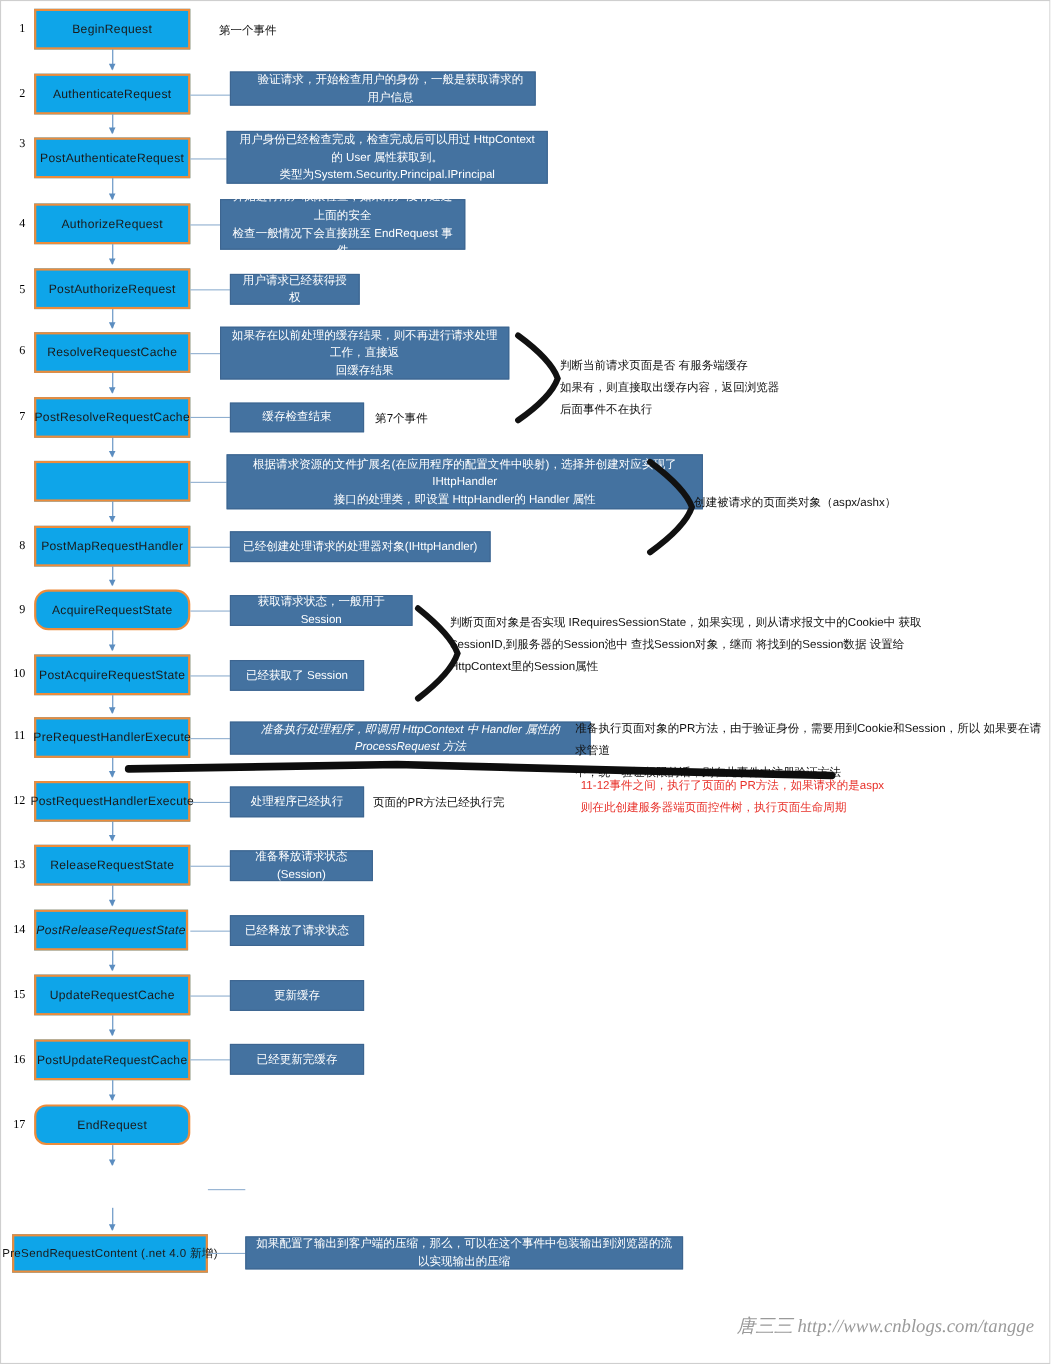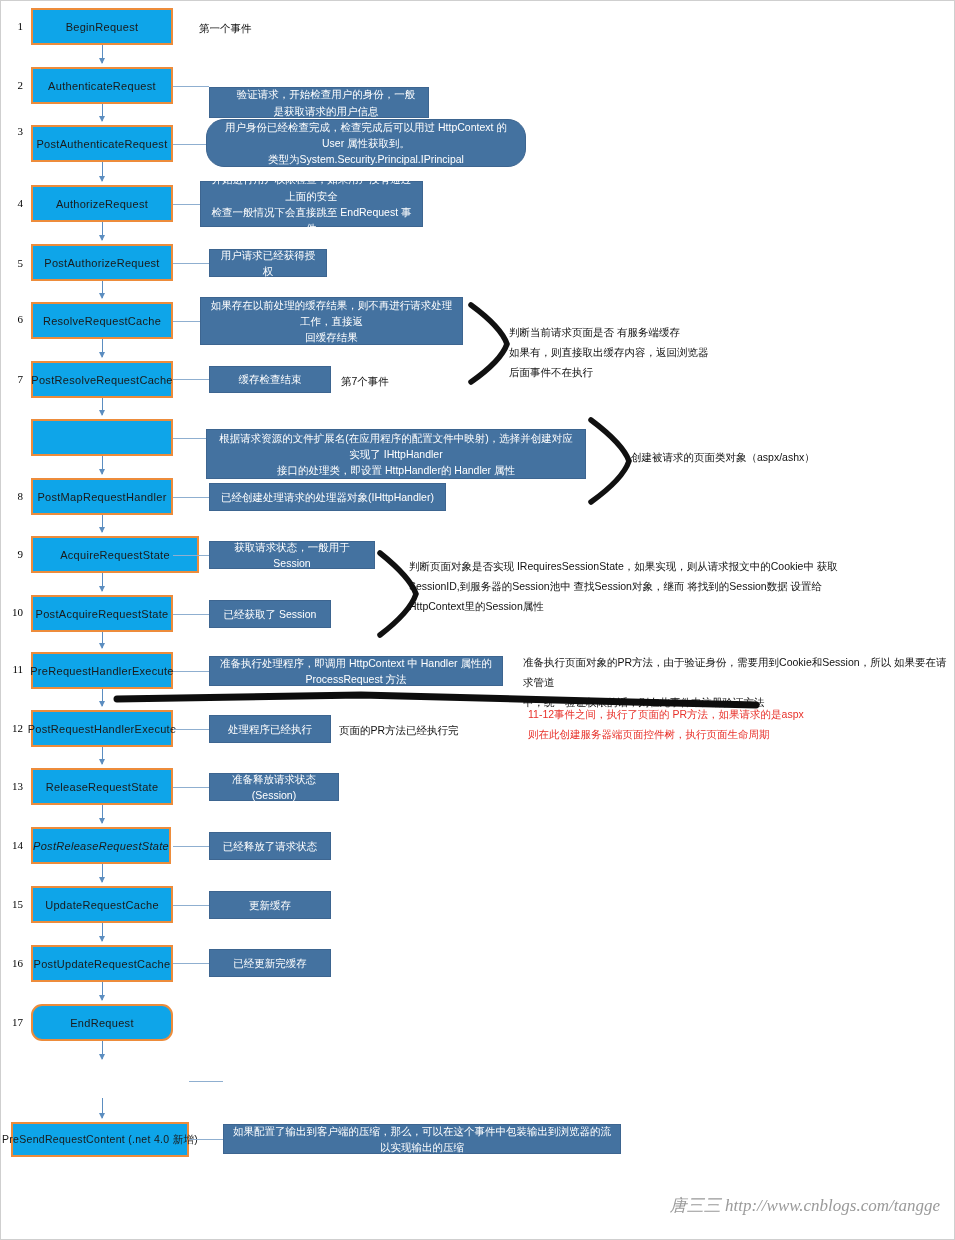--- a/index.html
+++ b/index.html
@@ -137,21 +137,21 @@
 
   <div class="ev" style="left:30px; top:7px;    width:142px; height:37px;">BeginRequest</div>
   <div class="ev" style="left:30px; top:66px;   width:142px; height:37px;">AuthenticateRequest</div>
   <div class="ev" style="left:30px; top:124px;  width:142px; height:37px;">PostAuthenticateRequest</div>
   <div class="ev" style="left:30px; top:184px;  width:142px; height:37px;">AuthorizeRequest</div>
   <div class="ev" style="left:30px; top:243px;  width:142px; height:37px;">PostAuthorizeRequest</div>
   <div class="ev" style="left:30px; top:301px;  width:142px; height:37px;">ResolveRequestCache</div>
   <div class="ev" style="left:30px; top:360px;  width:142px; height:37px;">PostResolveRequestCache</div>
   <div class="ev" style="left:30px; top:418px;  width:142px; height:37px;"></div>
   <div class="ev" style="left:30px; top:477px;  width:142px; height:37px;">PostMapRequestHandler</div>
-  <div class="ev" style="left:30px; top:535px;  width:168px; height:37px;">AcquireRequestState</div>
+  <div class="ev" style="left:30px; top:535px;  width:142px; height:37px;border-radius:13px;">AcquireRequestState</div>
   <div class="ev" style="left:30px; top:594px;  width:142px; height:37px;">PostAcquireRequestState</div>
   <div class="ev" style="left:30px; top:651px; width:142px; height:37px;">PreRequestHandlerExecute</div>
   <div class="ev" style="left:30px; top:709px; width:142px; height:37px;">PostRequestHandlerExecute</div>
   <div class="ev" style="left:30px; top:767px;  width:142px; height:37px;">ReleaseRequestState</div>
   <div class="ev" style="left:30px; top:826px;  width:140px; height:37px;font-style:italic;">PostReleaseRequestState</div>
   <div class="ev" style="left:30px; top:885px;  width:142px; height:37px;">UpdateRequestCache</div>
   <div class="ev" style="left:30px; top:944px;  width:142px; height:37px;">PostUpdateRequestCache</div>
   <div class="ev" style="left:30px; top:1003px; width:142px; height:37px;border-radius:11px;">EndRequest</div>
   <div class="ev" style="left:10px; top:1121px; width:178px; height:35px; font-size:10.5px;">PreSendRequestContent (.net 4.0 新增)</div>
 
@@ -187,45 +187,45 @@
   <div class="hline" style="left:172px; top:613px;  width:36px;"></div>
   <div class="hline" style="left:172px; top:670px;  width:36px;"></div>
   <div class="hline" style="left:172px; top:728px;  width:36px;"></div>
   <div class="hline" style="left:172px; top:786px;  width:36px;"></div>
   <div class="hline" style="left:172px; top:845px;  width:36px;"></div>
   <div class="hline" style="left:172px; top:904px;  width:36px;"></div>
   <div class="hline" style="left:172px; top:962px;  width:36px;"></div>
   <div class="hline" style="left:188px; top:1080px; width:34px;"></div>
   <div class="hline" style="left:188px; top:1138px; width:34px;"></div>
 
-  <div class="blue" style="left: 208px; top: 86px; width: 220px; height: 31px; white-space: pre-line; padding-left: 22px;">验证请求，开始检查用户的身份，一般是获取请求的用户信息</div>
-
-  <div class="blue" style="left: 205px; top: 118px; width: 320px; height: 48px; white-space: pre-line; border-radius: 18px;">用户身份已经检查完成，检查完成后可以用过 HttpContext 的 User 属性获取到。
+  <div class="blue" style="left: 208px; top: 64px; width: 278px; height: 31px; white-space: pre-line; padding-left: 22px;">验证请求，开始检查用户的身份，一般是获取请求的用户信息</div>
+
+  <div class="blue" style="left: 205px; top: 118px; width: 292px; height: 48px; white-space: pre-line;">用户身份已经检查完成，检查完成后可以用过 HttpContext 的 User 属性获取到。
 类型为System.Security.Principal.IPrincipal</div>
 
   <div class="blue" style="left: 199px; top: 180px; width: 223px; height: 46px; white-space: pre-line;">开始进行用户权限检查，如果用户没有通过上面的安全
 检查一般情况下会直接跳至 EndRequest 事件</div>
 
   <div class="blue" style="left: 208px; top: 248px; width: 118px; height: 28px; white-space: pre-line;">用户请求已经获得授权</div>
 
   <div class="blue" style="left: 199px; top: 296px; width: 263px; height: 48px; white-space: pre-line;">如果存在以前处理的缓存结果，则不再进行请求处理工作，直接返
 回缓存结果</div>
 
   <div class="blue" style="left: 208px; top: 365px; width: 122px; height: 27px; white-space: pre-line;">缓存检查结束</div>
 
-  <div class="blue" style="left: 205px; top: 428px; width: 380px; height: 50px; white-space: pre-line;">根据请求资源的文件扩展名(在应用程序的配置文件中映射)，选择并创建对应实现了 IHttpHandler
+  <div class="blue" style="left: 205px; top: 412px; width: 433px; height: 50px; white-space: pre-line;">根据请求资源的文件扩展名(在应用程序的配置文件中映射)，选择并创建对应实现了 IHttpHandler
 接口的处理类，即设置 HttpHandler的 Handler 属性</div>
 
   <div class="blue" style="left: 208px; top: 482px; width: 237px; height: 28px; white-space: pre-line;">已经创建处理请求的处理器对象(IHttpHandler)</div>
 
   <div class="blue" style="left: 208px; top: 540px; width: 166px; height: 28px; white-space: pre-line;">获取请求状态，一般用于 Session</div>
 
   <div class="blue" style="left: 208px; top: 599px; width: 122px; height: 28px; white-space: pre-line;">已经获取了 Session</div>
 
-  <div class="blue" style="left: 208px; top: 655px; width: 294px; height: 30px; white-space: pre-line;">准备执行处理程序，即调用 HttpContext 中 Handler 属性的 ProcessRequest 方法</div>
+  <div class="blue" style="left: 208px; top: 655px; width: 328px; height: 30px; white-space: pre-line; font-style: italic;">准备执行处理程序，即调用 HttpContext 中 Handler 属性的 ProcessRequest 方法</div>
 
   <div class="blue" style="left: 208px; top: 714px; width: 122px; height: 28px; white-space: pre-line;">处理程序已经执行</div>
 
   <div class="blue" style="left: 208px; top: 772px; width: 130px; height: 28px; white-space: pre-line;">准备释放请求状态(Session)</div>
 
   <div class="blue" style="left: 208px; top: 831px; width: 122px; height: 28px; white-space: pre-line;">已经释放了请求状态</div>
 
   <div class="blue" style="left: 208px; top: 890px; width: 122px; height: 28px; white-space: pre-line;">更新缓存</div>
 
   <div class="blue" style="left: 208px; top: 948px; width: 122px; height: 28px; white-space: pre-line;">已经更新完缓存</div>

